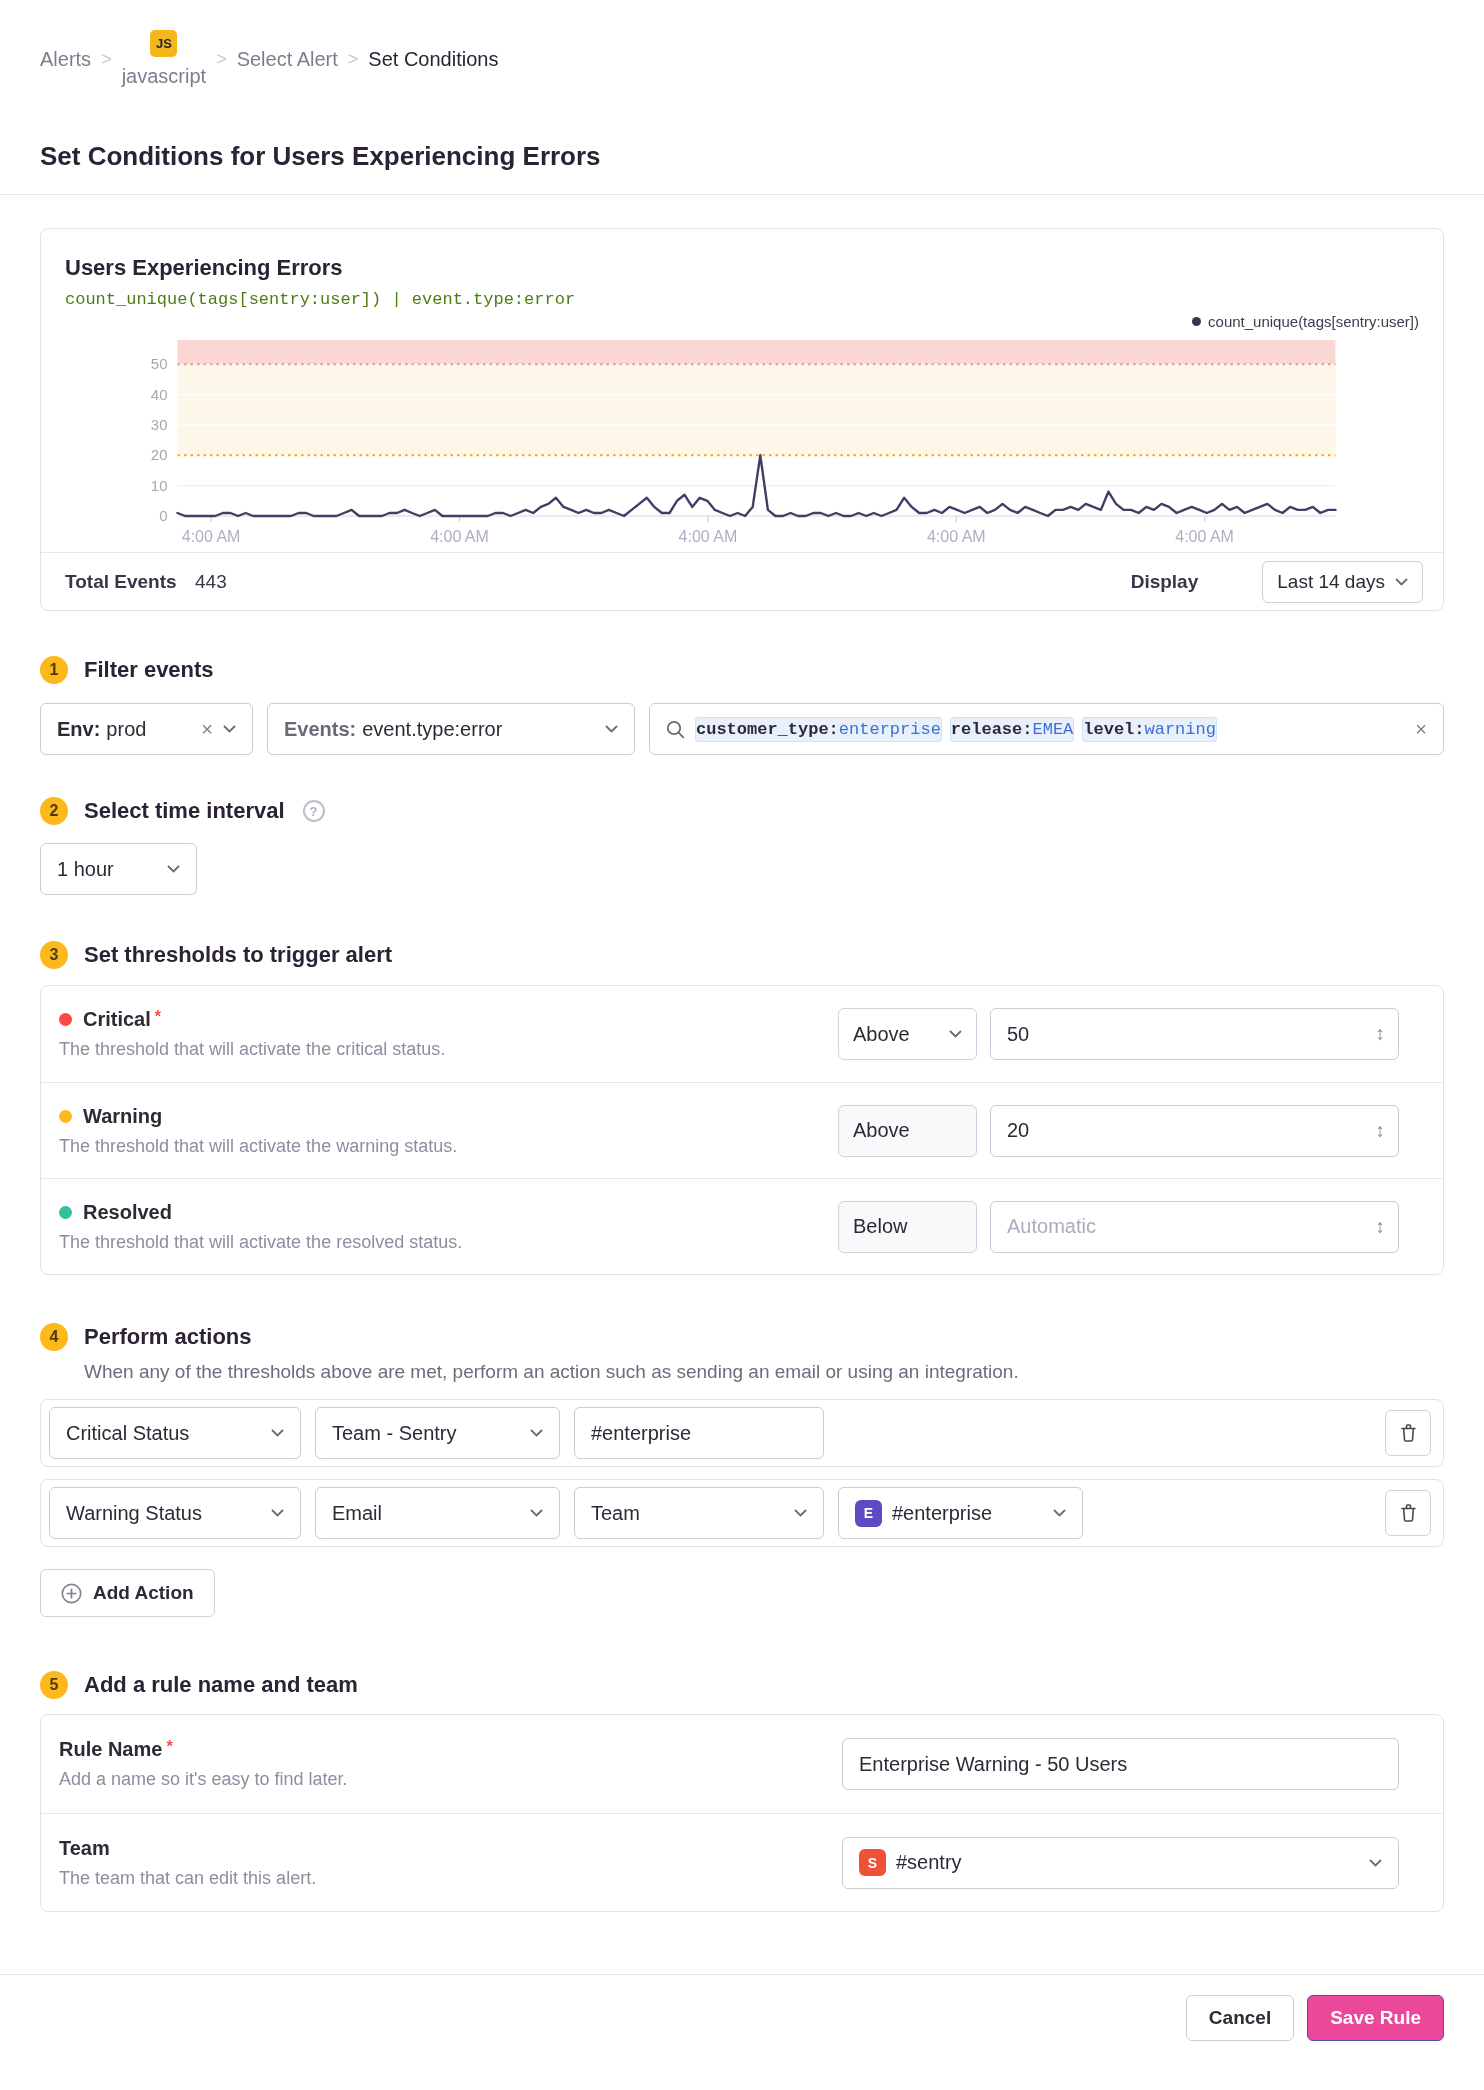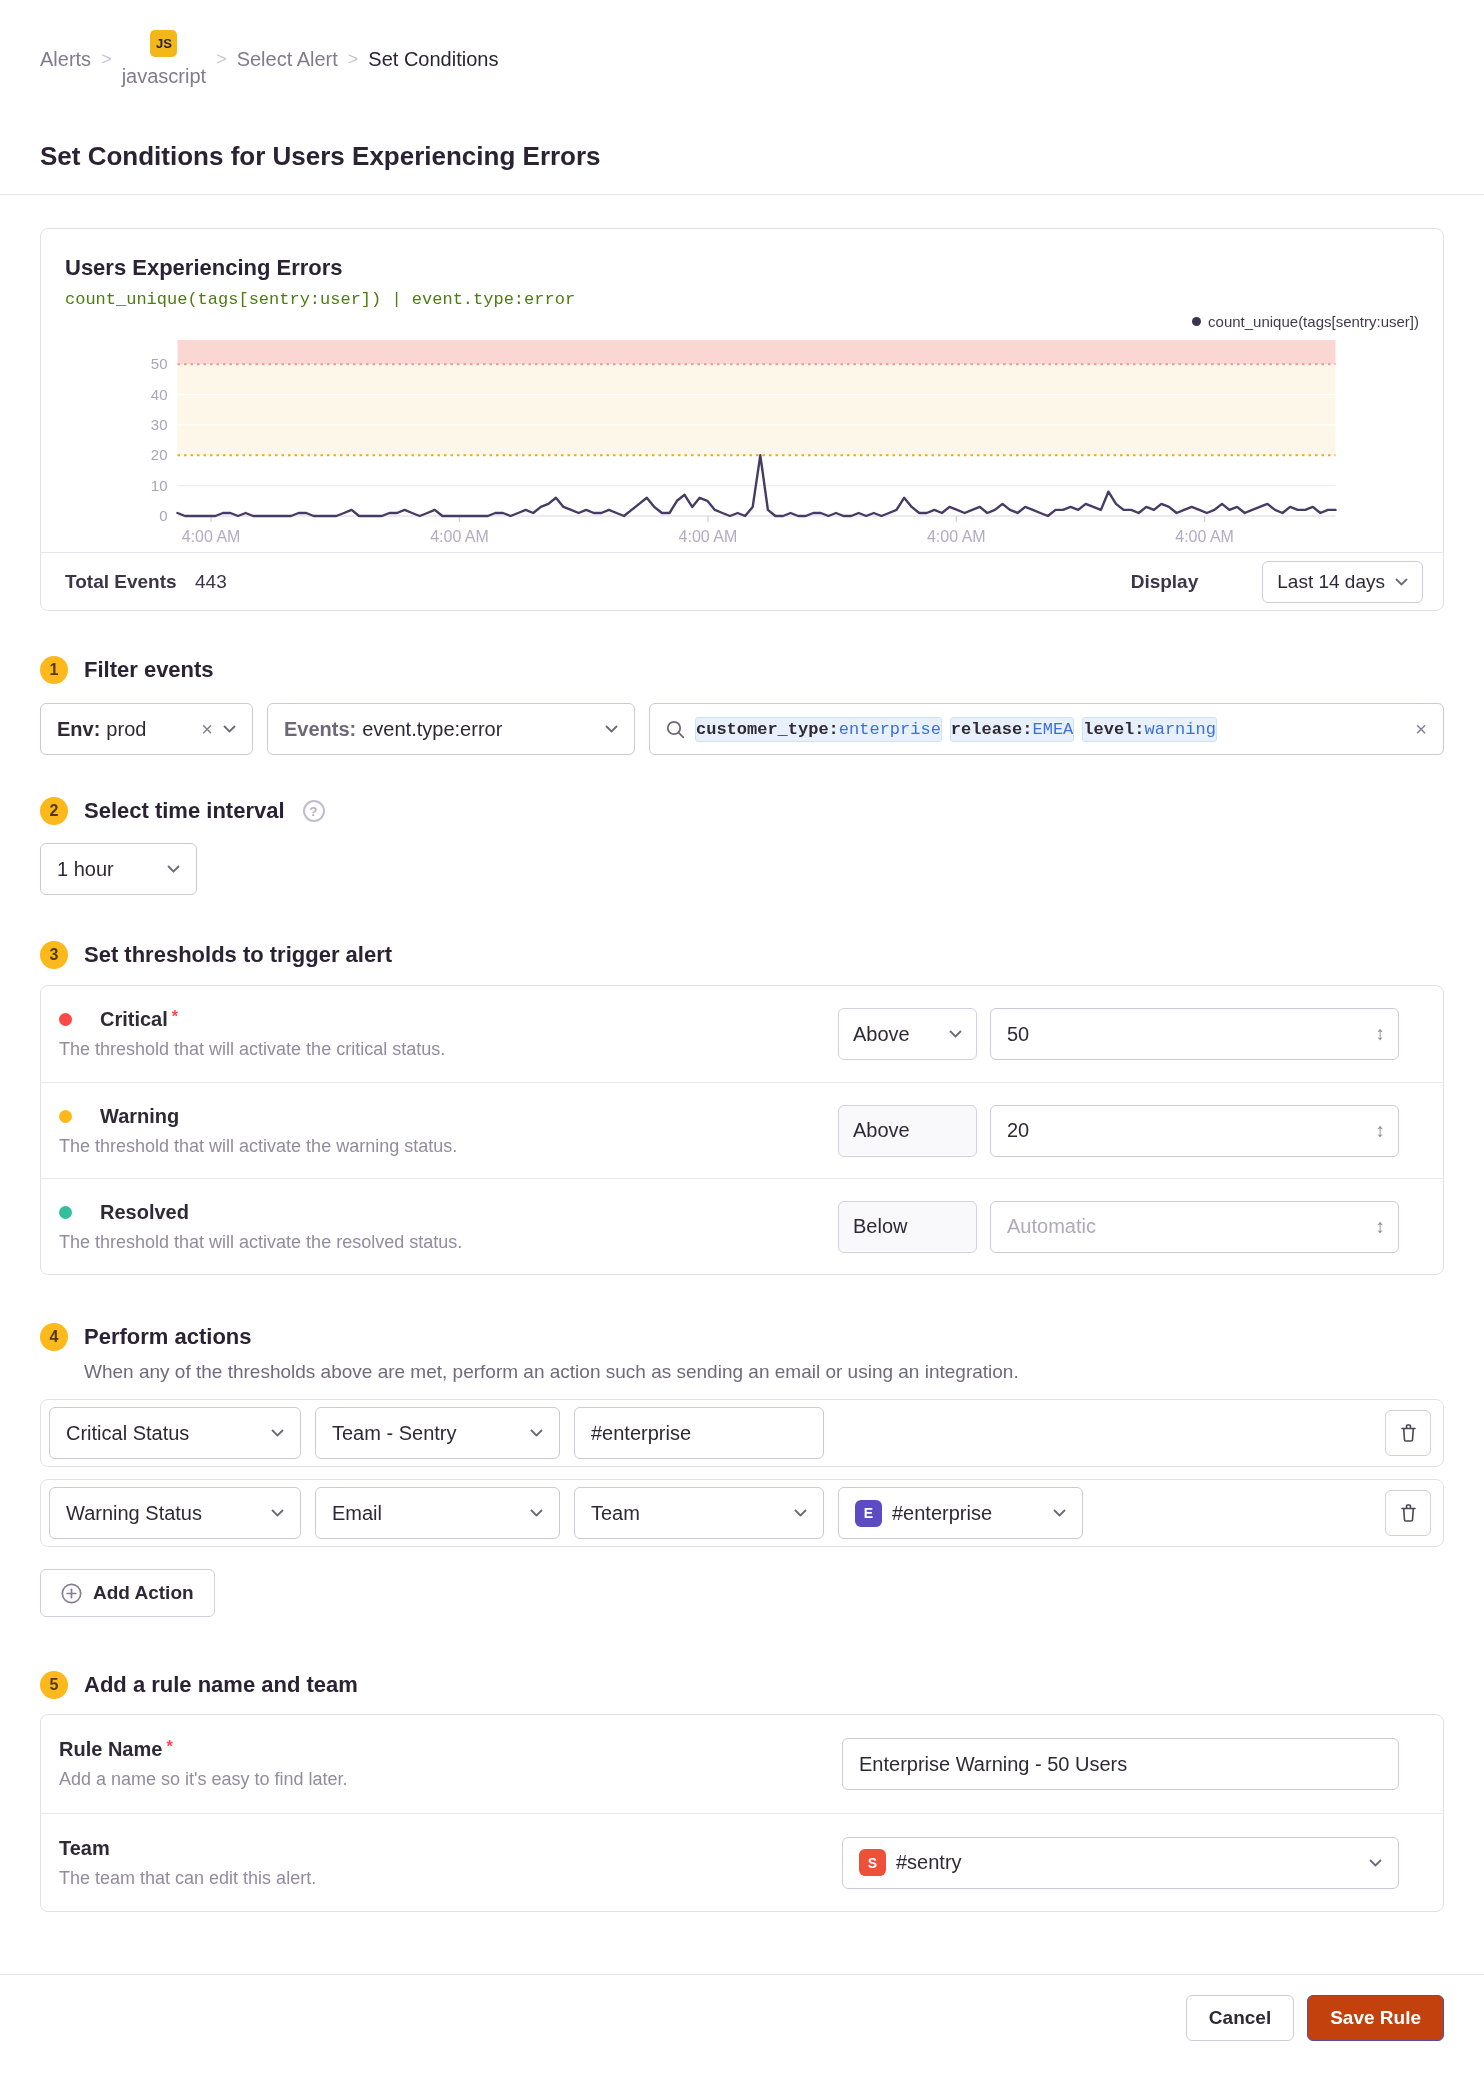--- a/index.html
+++ b/index.html
@@ -68,21 +68,21 @@
   .tk-key { color:#2f2936; font-weight:700; }
   .tk-val { color:#3e6fd9; }
 
   .interval-box { width:157px; justify-content:space-between; margin-top:18px; }
 
   
   .threshold-card { margin-top:16px; }
   .th-row { display:flex; align-items:center; justify-content:space-between; padding:0 44px 0 18px; height:96px; }
   .th-row + .th-row { border-top:1px solid #eae6ee; }
   .th-left { flex:1; }
-  .th-label-row { display:flex; align-items:center; gap:28px; }
+  .th-label-row { display:flex; align-items:center; gap:11px; }
   .status-dot { width:13px; height:13px; border-radius:50%; }
   .th-label { font-size:20px; font-weight:600; color:#2f2936; }
   .req-star { color:#fb4948; font-size:16px; margin-left:4px; vertical-align:top; }
   .th-desc { margin-top:8px; font-size:18px; color:#938b9e; }
   .th-controls { display:flex; gap:13px; }
   .cond-box { width:139px; height:52px; border:1px solid #d6d0dd; border-radius:6px; display:flex; align-items:center;
     justify-content:space-between; padding:0 14px; font-size:20px; color:#2f2936; background:#fff; cursor:pointer; }
   .cond-disabled { background:#f9f8fa; justify-content:flex-start; }
   .num-input-wrap { position:relative; width:409px; }
   .num-input { width:100%; height:52px; border:1px solid #cfc8d6; border-radius:6px; padding:0 40px 0 16px; font-size:20px;
@@ -427,16 +427,16 @@
         <svg class="chev" width="13" height="8" viewBox="0 0 13 8">
             <polyline points="1,1 6.5,6.5 12,1" fill="none" stroke="#6e6876" stroke-width="1.8"></polyline>
           </svg>
       </div>
     </div>
   </div>
 
   <hr class="full-divider footer-divider">
   <div class="footer-bar">
     <button class="btn btn-cancel">Cancel</button>
-    <button class="btn btn-save" style="background-color: #c2410c;">Save Rule</button>
+    <button class="btn btn-save" style="background-color: #ec4899;">Save Rule</button>
   </div>
 
 </div>
 
 </body></html>

